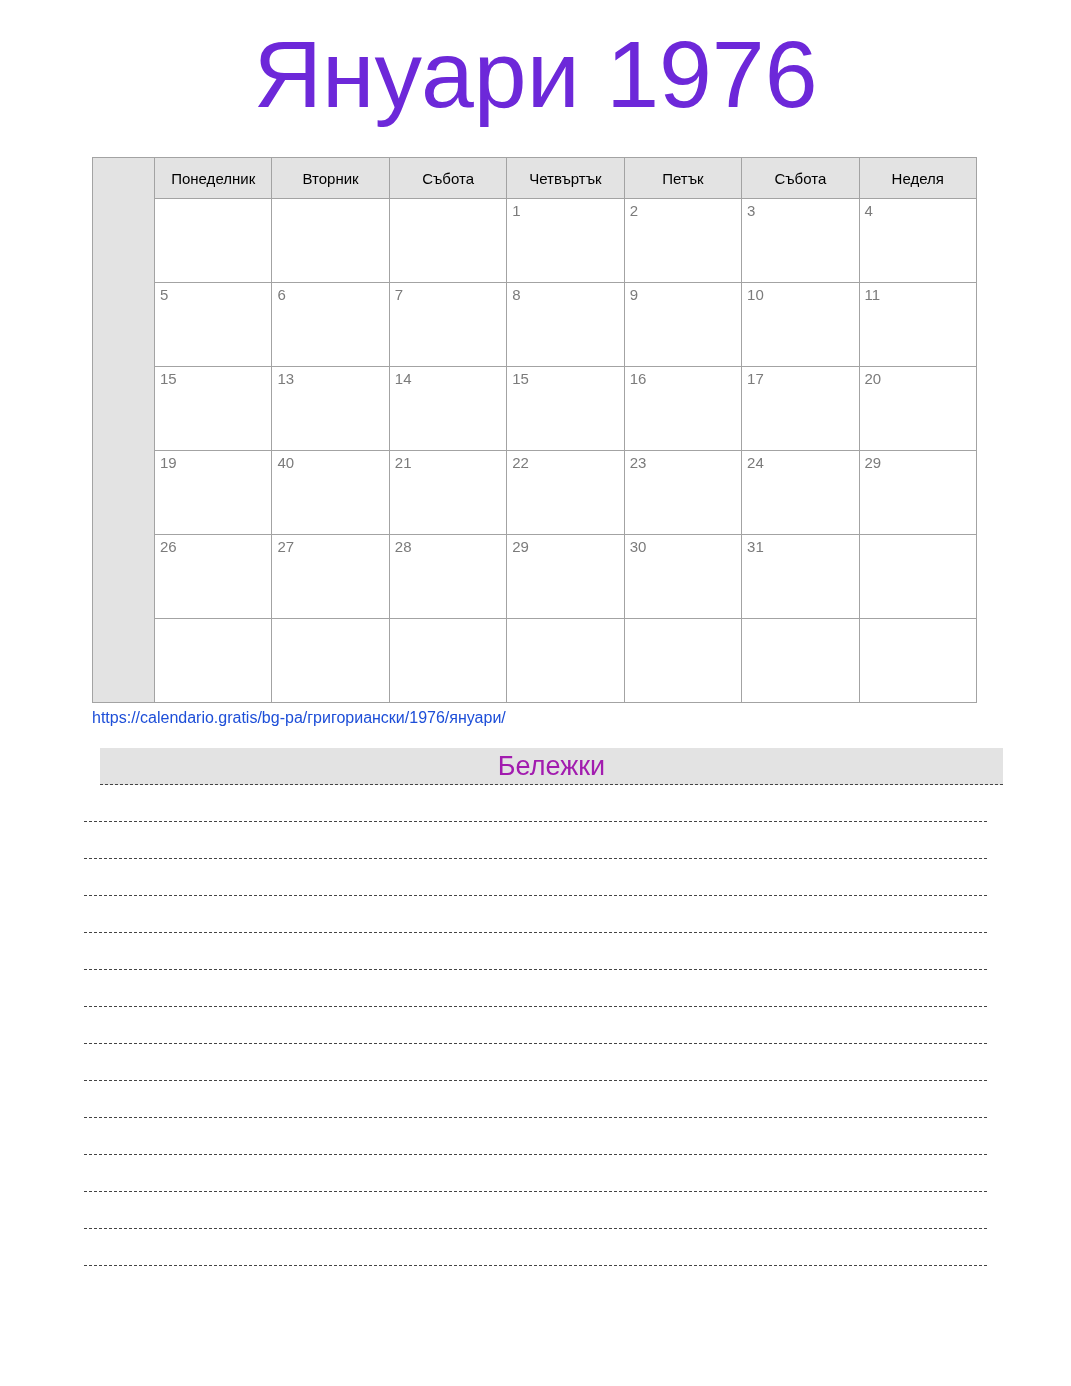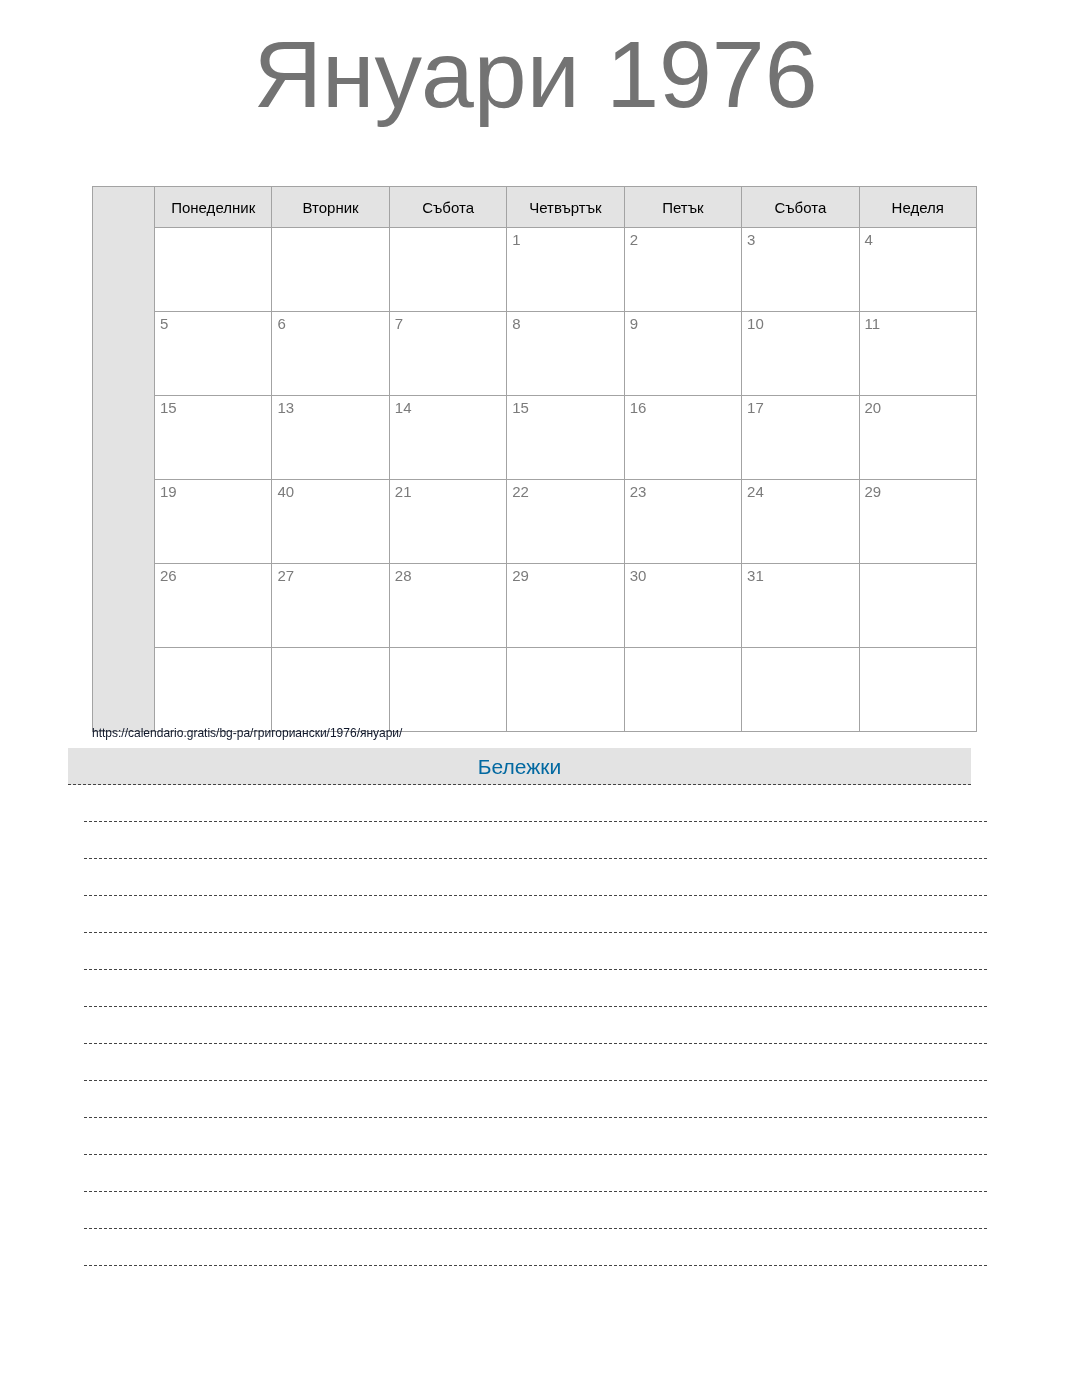--- a/index.html
+++ b/index.html
@@ -18,29 +18,28 @@
     overflow:hidden;
   }
   .page-title{
     position:absolute;
     top:22px;left:0;width:100%;
     margin:0;
     text-align:center;
     font-size:95px;
     font-weight:400;
     line-height:1.1;
-    color:#737373;
+    color:#6d28d9;
   }
   table.calendar{
     position:absolute;
     left:92px;top:157px;
     width:885px;
     border-collapse:collapse;
     table-layout:fixed;
-    margin-top:29px;
   }
   table.calendar th,
   table.calendar td{
     border:1px solid var(--border);
     padding:0;
   }
   col.gutter-col{width:62px;}
   th.day-header{
     height:40px;
     background:var(--panel-bg);
@@ -61,34 +60,34 @@
   }
   .date-num{
     display:block;
     padding:3px 0 0 5px;
     font-size:15px;
     color:var(--date-number);
     line-height:1.2;
   }
   .source-url{
     position:absolute;
-    left:92px;top:726px;
-    font-size:12px;
-    color:#0f172a;
+    left:92px;top:709px;
+    font-size:16px;
+    color:#1d4ed8;
   }
   .notes-header{
     position:absolute;
-    left:68px;top:748px;
+    left:100px;top:748px;
     width:903px;height:36px;
     background:var(--panel-bg);
     border-bottom:1px dashed var(--rule-line);
     text-align:center;
-    font-size:21px;
+    font-size:27px;
     line-height:37px;
-    color:#0369a1;
+    color:#a21caf;
   }
   .note-lines{
     position:absolute;
     left:84px;top:785px;
     width:903px;
   }
   .note-line{
     height:36px;
     border-bottom:1px dashed var(--rule-line);
   }

